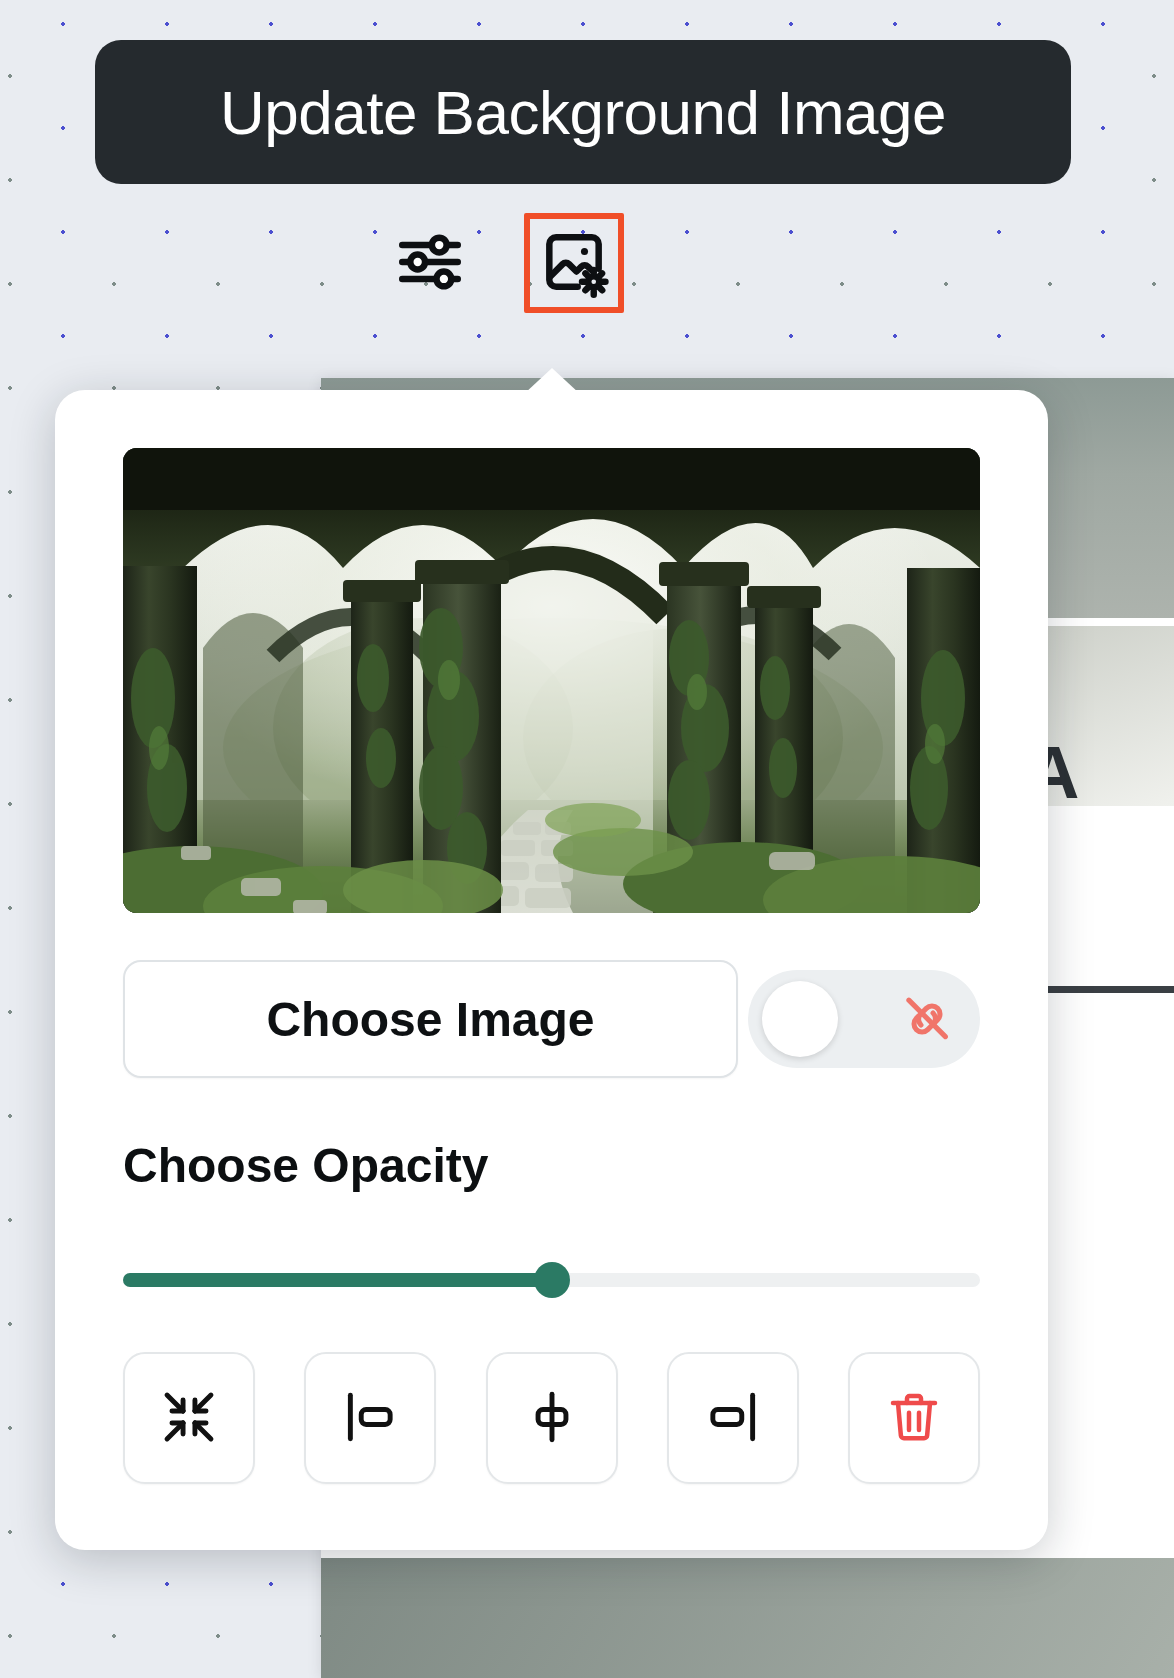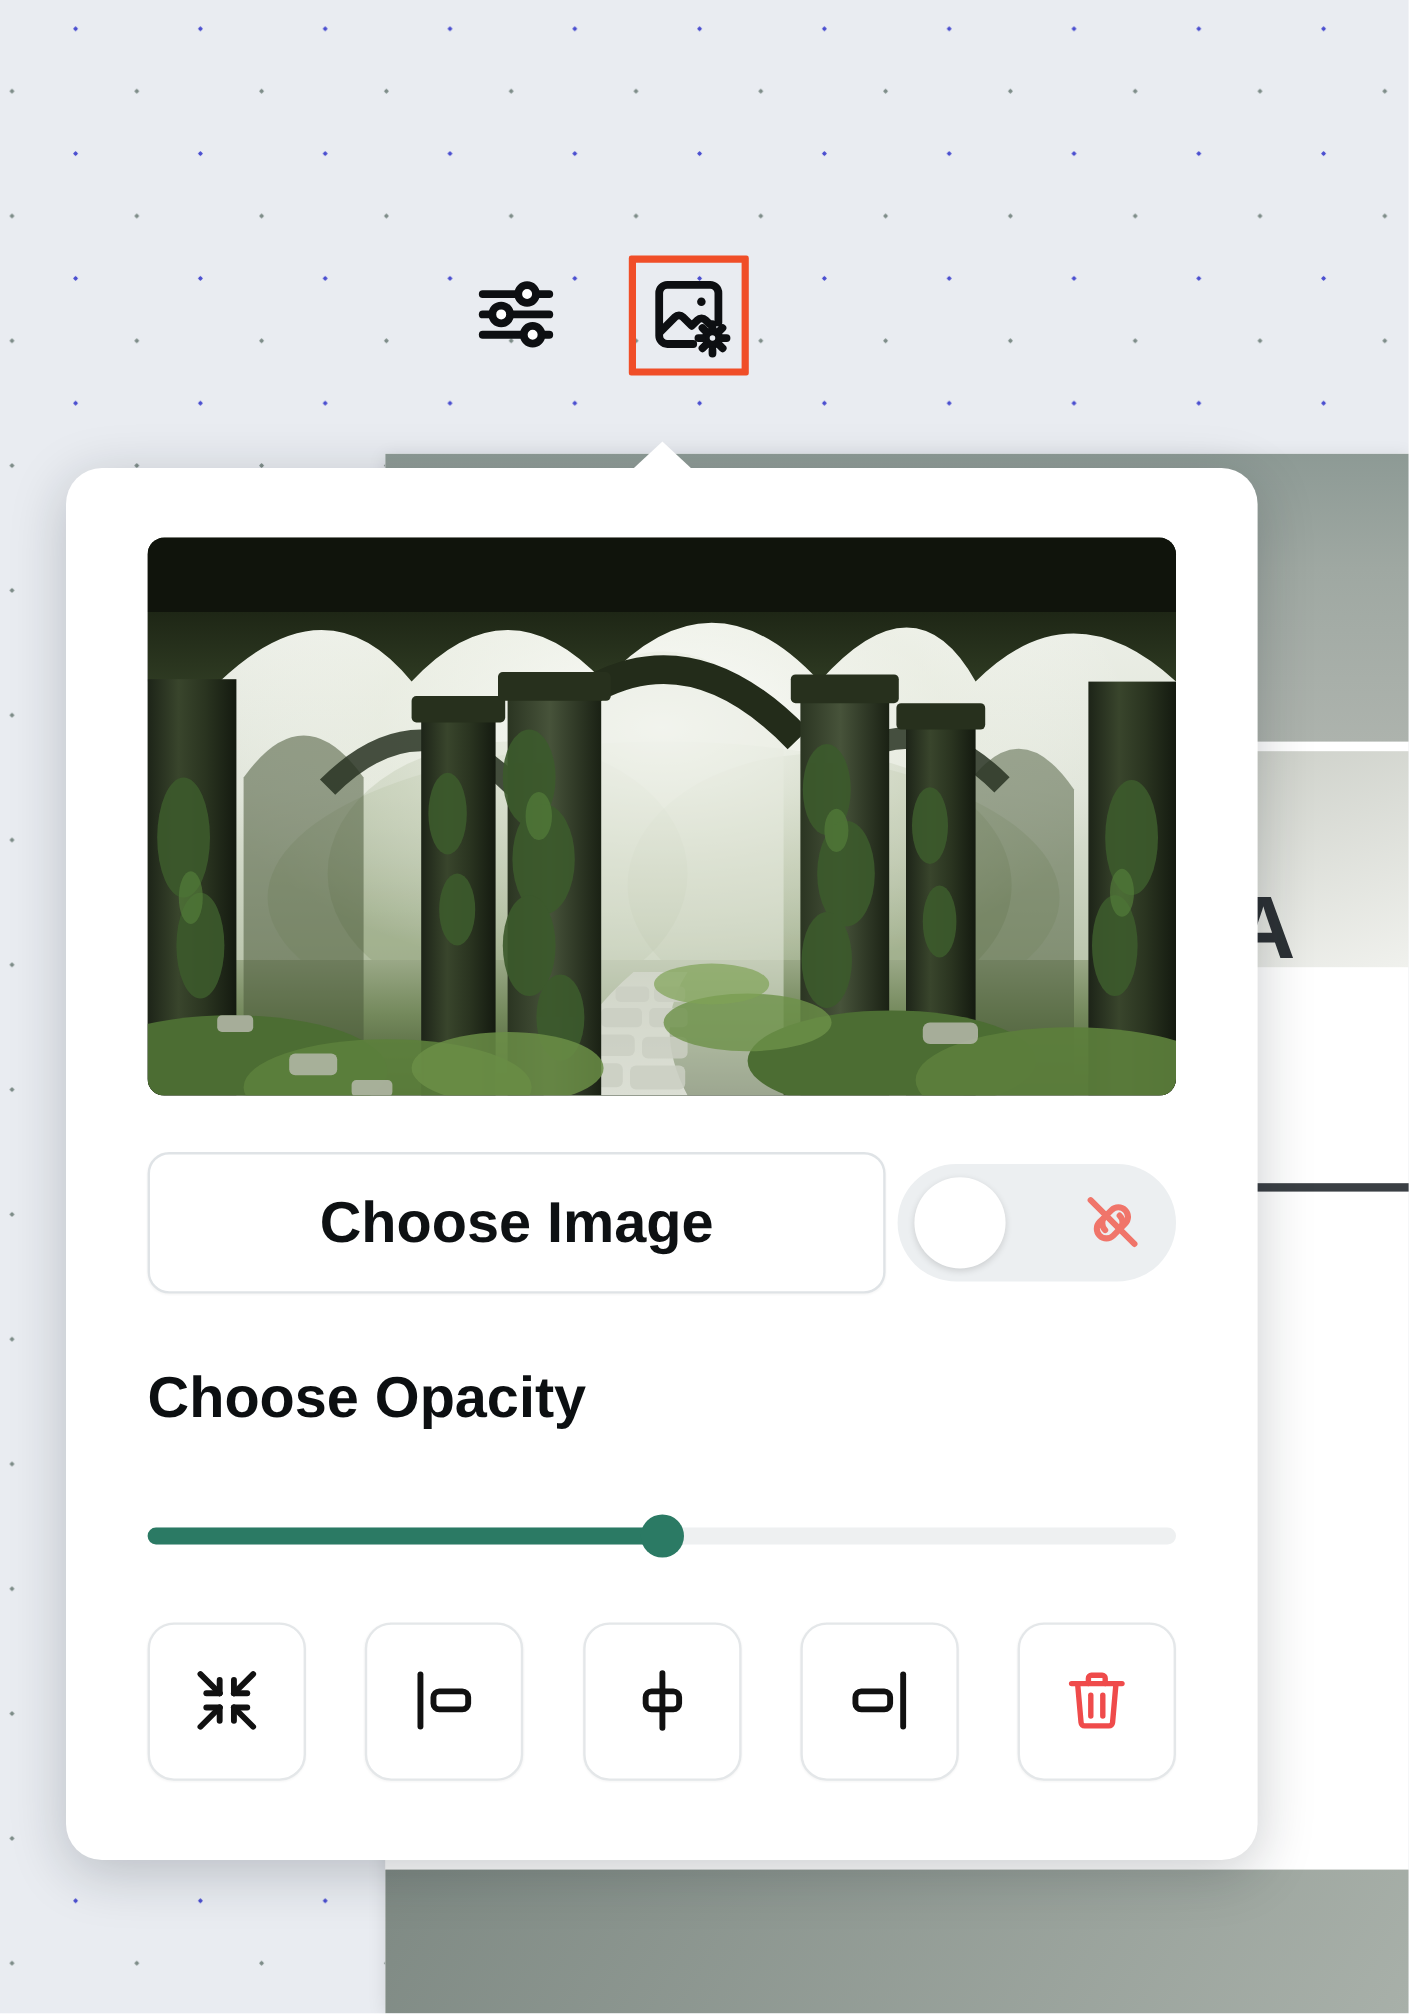--- a/index.html
+++ b/index.html
@@ -277,20 +277,23 @@
     <div class="slide-photo"></div>
     <div class="slide-photo2"></div>
     <div class="slide-txt slide-h1">o A</div>
     <div class="slide-txt slide-p1">Sa</div>
     <div class="slide-rule"></div>
     <div class="slide-txt slide-p2">su</div>
     <div class="slide-txt slide-h2">C</div>
     <div class="slide-photo3"></div>
   </div>
 
+  <div id="tooltip">
+    <span class="label">Update Background Image</span>
+  </div>
 
   <div id="toolbar">
 
     <button class="tool-btn">
       <span>
         <svg width="74" height="74" viewBox="0 0 24 24" fill="none" stroke="#0d0f12" stroke-width="2.1" stroke-linecap="round">
           <line x1="3" y1="6.5" x2="21" y2="6.5"></line>
           <line x1="3" y1="12" x2="21" y2="12"></line>
           <line x1="3" y1="17.5" x2="21" y2="17.5"></line>
           <circle cx="15" cy="6.5" r="2.4" fill="#ffffff"></circle>

